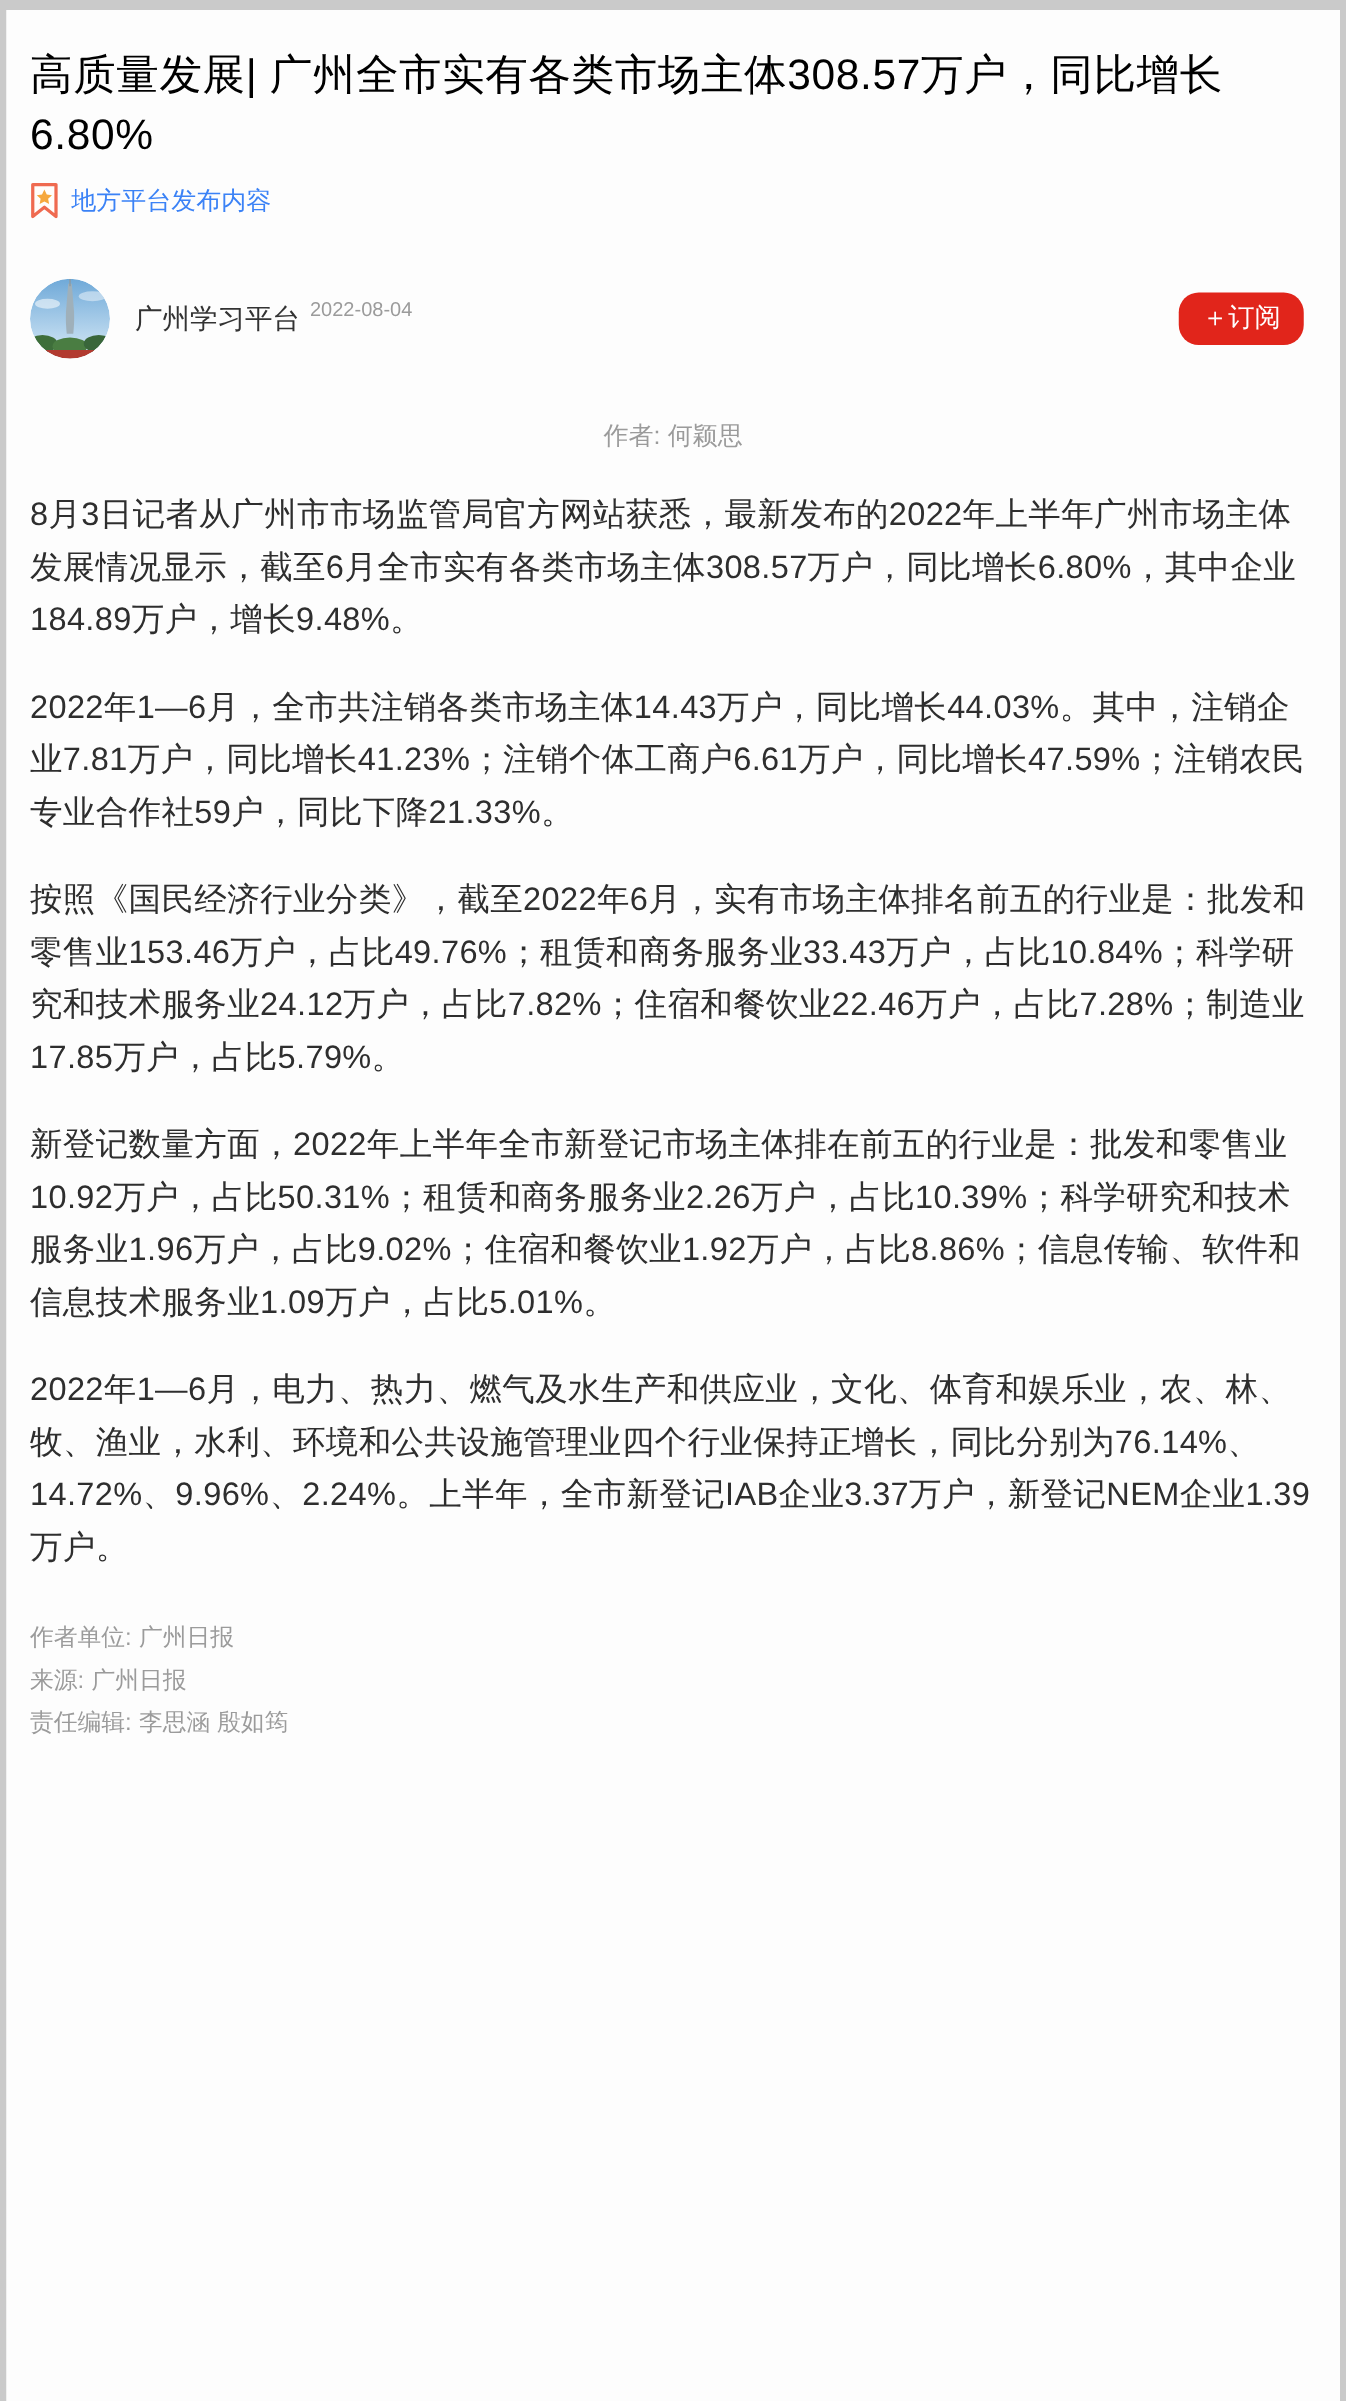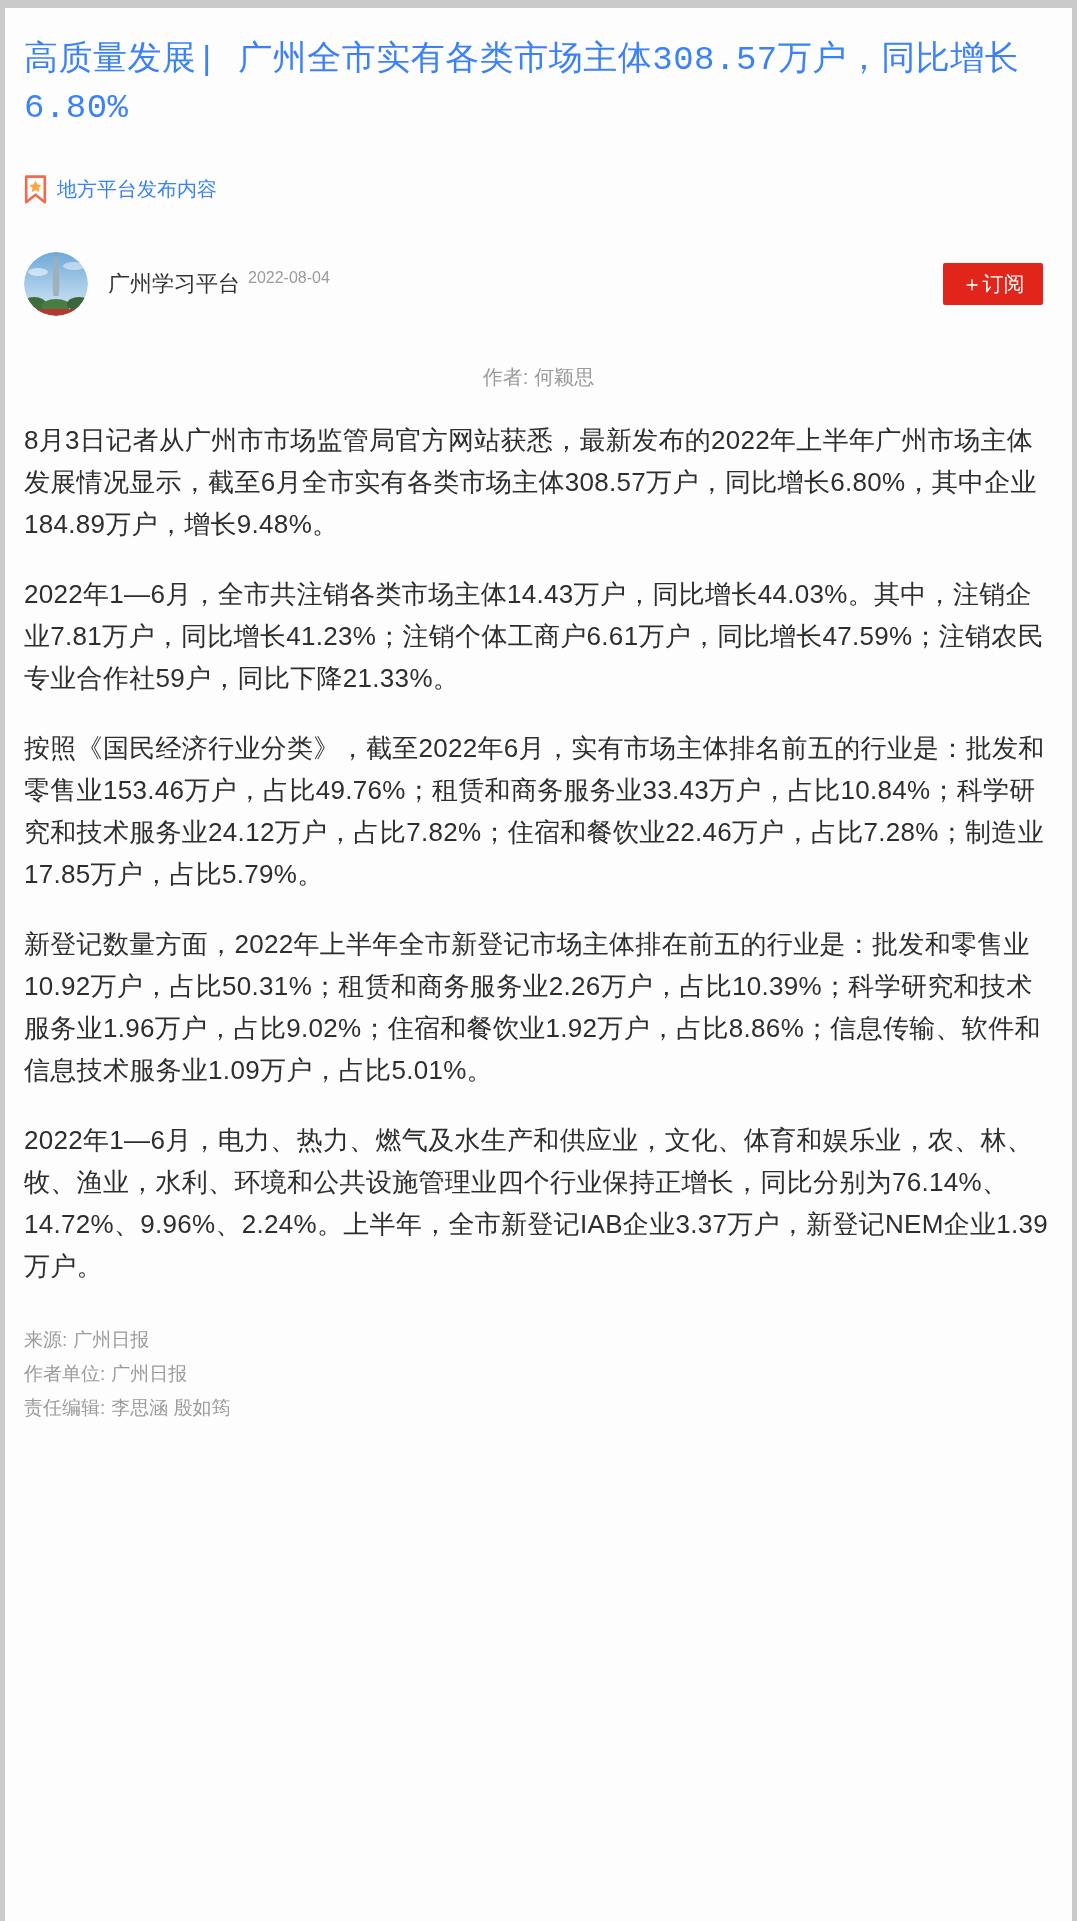--- a/index.html
+++ b/index.html
@@ -12,45 +12,44 @@
   .card {
     margin:8px 5px 0 5px;
     background:#fdfdfd;
     min-height:1913px;
     padding:22px 19px 60px 19px;
   }
   .page-title {
     font-size:34px;
     line-height:48px;
     font-weight:400;
-    color:#3b82f6;
+    color:#000000;
     letter-spacing:0.5px;
-    margin:6px 0 43px 0;
-    font-family:Liberation Mono, monospace;
+    margin:6px 0 14px 0;
   }
   .badge-row {
     display:flex; align-items:center; gap:10px;
     margin-bottom:48px;
   }
   .badge-row .label { font-size:20px; color:#3b82f6; }
   .publisher-row {
     display:flex; align-items:center;
   }
   .avatar {
     width:64px; height:64px; border-radius:50%;
     overflow:hidden; flex:0 0 64px; cursor:pointer;
   }
   .pub-info { margin-left:20px; display:flex; flex-direction:row; gap:8px; }
   .pub-name { font-size:22px; color:#333; cursor:pointer; }
   .pub-date { font-size:16px; color:#9b9b9b; }
   .spacer { flex:1; }
   .subscribe-btn {
     width:100px; height:42px; margin-right:10px;
     background:#e1251b; color:#ffffff;
-    border:none; border-radius:2px;
+    border:none; border-radius:16px;
     font-size:21px; line-height:42px; text-align:center;
     cursor:pointer; font-family:inherit;
   }
   .author-line {
     margin-top:48px;
     font-size:20px; color:#9b9b9b;text-align:center;
   }
   .article { margin-top:16px; }
   .article p {
     font-size:26px;
@@ -123,23 +122,23 @@
   <div class="article">
     <p>8月3日记者从广州市市场监管局官方网站获悉，最新发布的2022年上半年广州市场主体发展情况显示，截至6月全市实有各类市场主体308.57万户，同比增长6.80%，其中企业184.89万户，增长9.48%。</p>
     <p>2022年1—6月，全市共注销各类市场主体14.43万户，同比增长44.03%。其中，注销企业7.81万户，同比增长41.23%；注销个体工商户6.61万户，同比增长47.59%；注销农民专业合作社59户，同比下降21.33%。</p>
     <p>按照《国民经济行业分类》，截至2022年6月，实有市场主体排名前五的行业是：批发和零售业153.46万户，占比49.76%；租赁和商务服务业33.43万户，占比10.84%；科学研究和技术服务业24.12万户，占比7.82%；住宿和餐饮业22.46万户，占比7.28%；制造业17.85万户，占比5.79%。</p>
     <p>新登记数量方面，2022年上半年全市新登记市场主体排在前五的行业是：批发和零售业10.92万户，占比50.31%；租赁和商务服务业2.26万户，占比10.39%；科学研究和技术服务业1.96万户，占比9.02%；住宿和餐饮业1.92万户，占比8.86%；信息传输、软件和信息技术服务业1.09万户，占比5.01%。</p>
     <p>2022年1—6月，电力、热力、燃气及水生产和供应业，文化、体育和娱乐业，农、林、牧、渔业，水利、环境和公共设施管理业四个行业保持正增长，同比分别为76.14%、14.72%、9.96%、2.24%。上半年，全市新登记IAB企业3.37万户，新登记NEM企业1.39万户。</p>
   </div>
 
   <div class="meta">
     <div>
-      <span>来源:</span><span class="v">广州日报</span>
+      <span>作者单位:</span><span class="v">广州日报</span>
     </div>
     <div>
-      <span>作者单位:</span><span class="v">广州日报</span>
+      <span>来源:</span><span class="v">广州日报</span>
     </div>
     <div>
       <span>责任编辑:</span><span class="v">李思涵 殷如筠</span>
     </div>
   </div>
 
 </div>
 
 </body></html>

